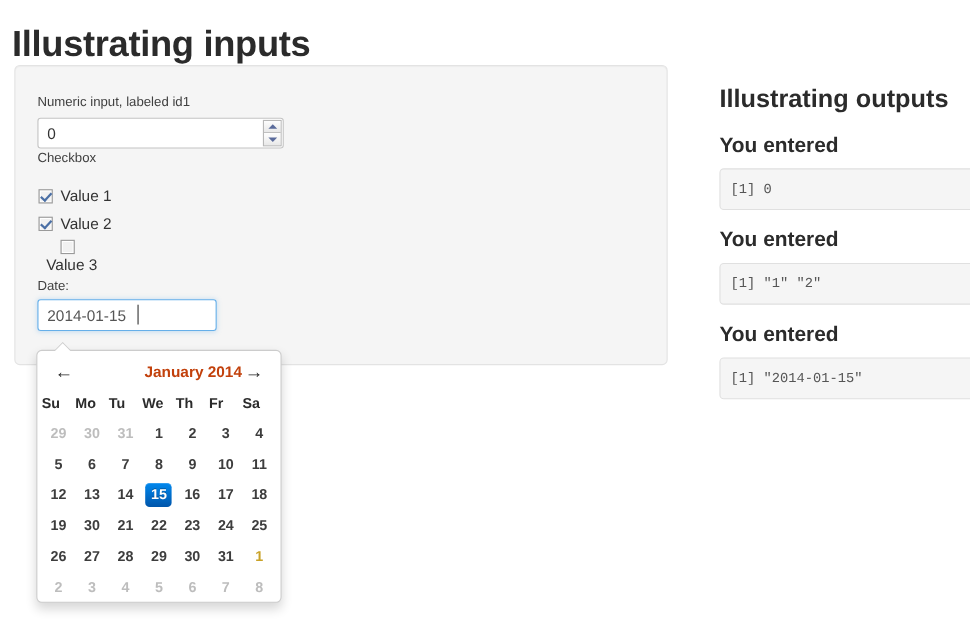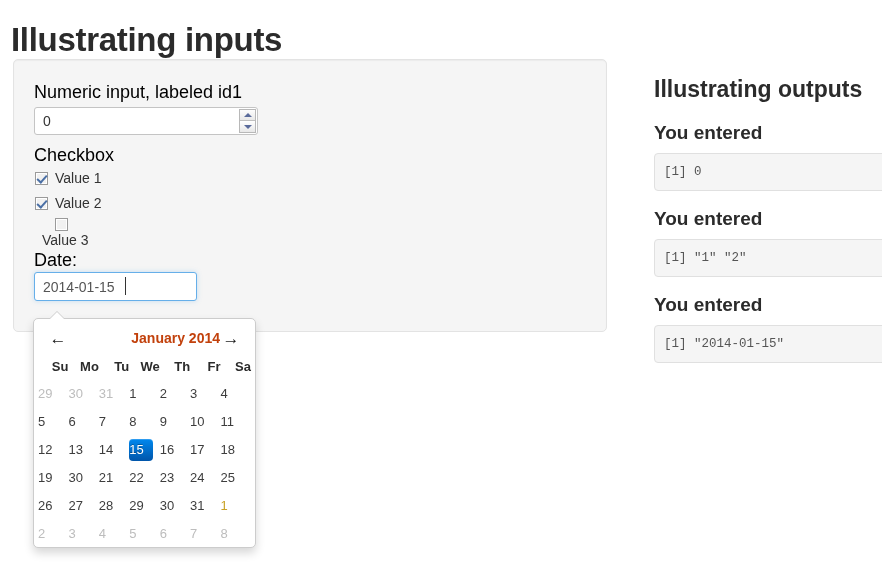--- a/index.html
+++ b/index.html
@@ -41,28 +41,28 @@
     height: 273px;
     box-sizing: border-box;
     background: #f5f5f5;
     border: 1px solid #e3e3e3;
     border-radius: 5px;
     box-shadow: inset 0 1px 1px rgba(0,0,0,0.04);
   }
 
   .field-label {
     position: absolute;
-    font-size: 18px;
+    font-size: 12px;
     line-height: 18px;
-    color: #000000;
+    color: #404040;
     white-space: nowrap;
   }
 
   .label-numeric { left: 20px; top: 23px; }
-  .label-checkbox { left: 20px; top: 86px; }
+  .label-checkbox { left: 20px; top: 74px; }
   .label-date { left: 20px; top: 191px; }
 
   
   .numeric-wrap {
     position: absolute;
     left: 20px;
     top: 47px;
     width: 224px;
     height: 28px;
   }
@@ -242,30 +242,31 @@
   .dp-grid {
     width: 100%;
     border-collapse: collapse;
     table-layout: fixed;
   }
   .dp-grid th {
     font-size: 13px;
     font-weight: bold;
     color: #2b2b2b;
     height: 27px;
-    text-align: right;
+    text-align: left;
     padding: 0;
   }
   .dp-grid td {
     font-size: 13px;
     color: #3d3d3d;
     height: 28px;
-    text-align: left;
+    text-align: center;
     padding: 0;
     cursor: pointer;
+    font-weight: bold;
   }
   .dp-grid td .cell {
     display: inline-block;
     width: 24px;
     height: 22px;
     line-height: 22px;
     border-radius: 4px;
   }
   .dp-grid td.muted .cell { color: #bdbdbd; }
   .dp-grid td.new1 .cell { color: #c9a227; }

